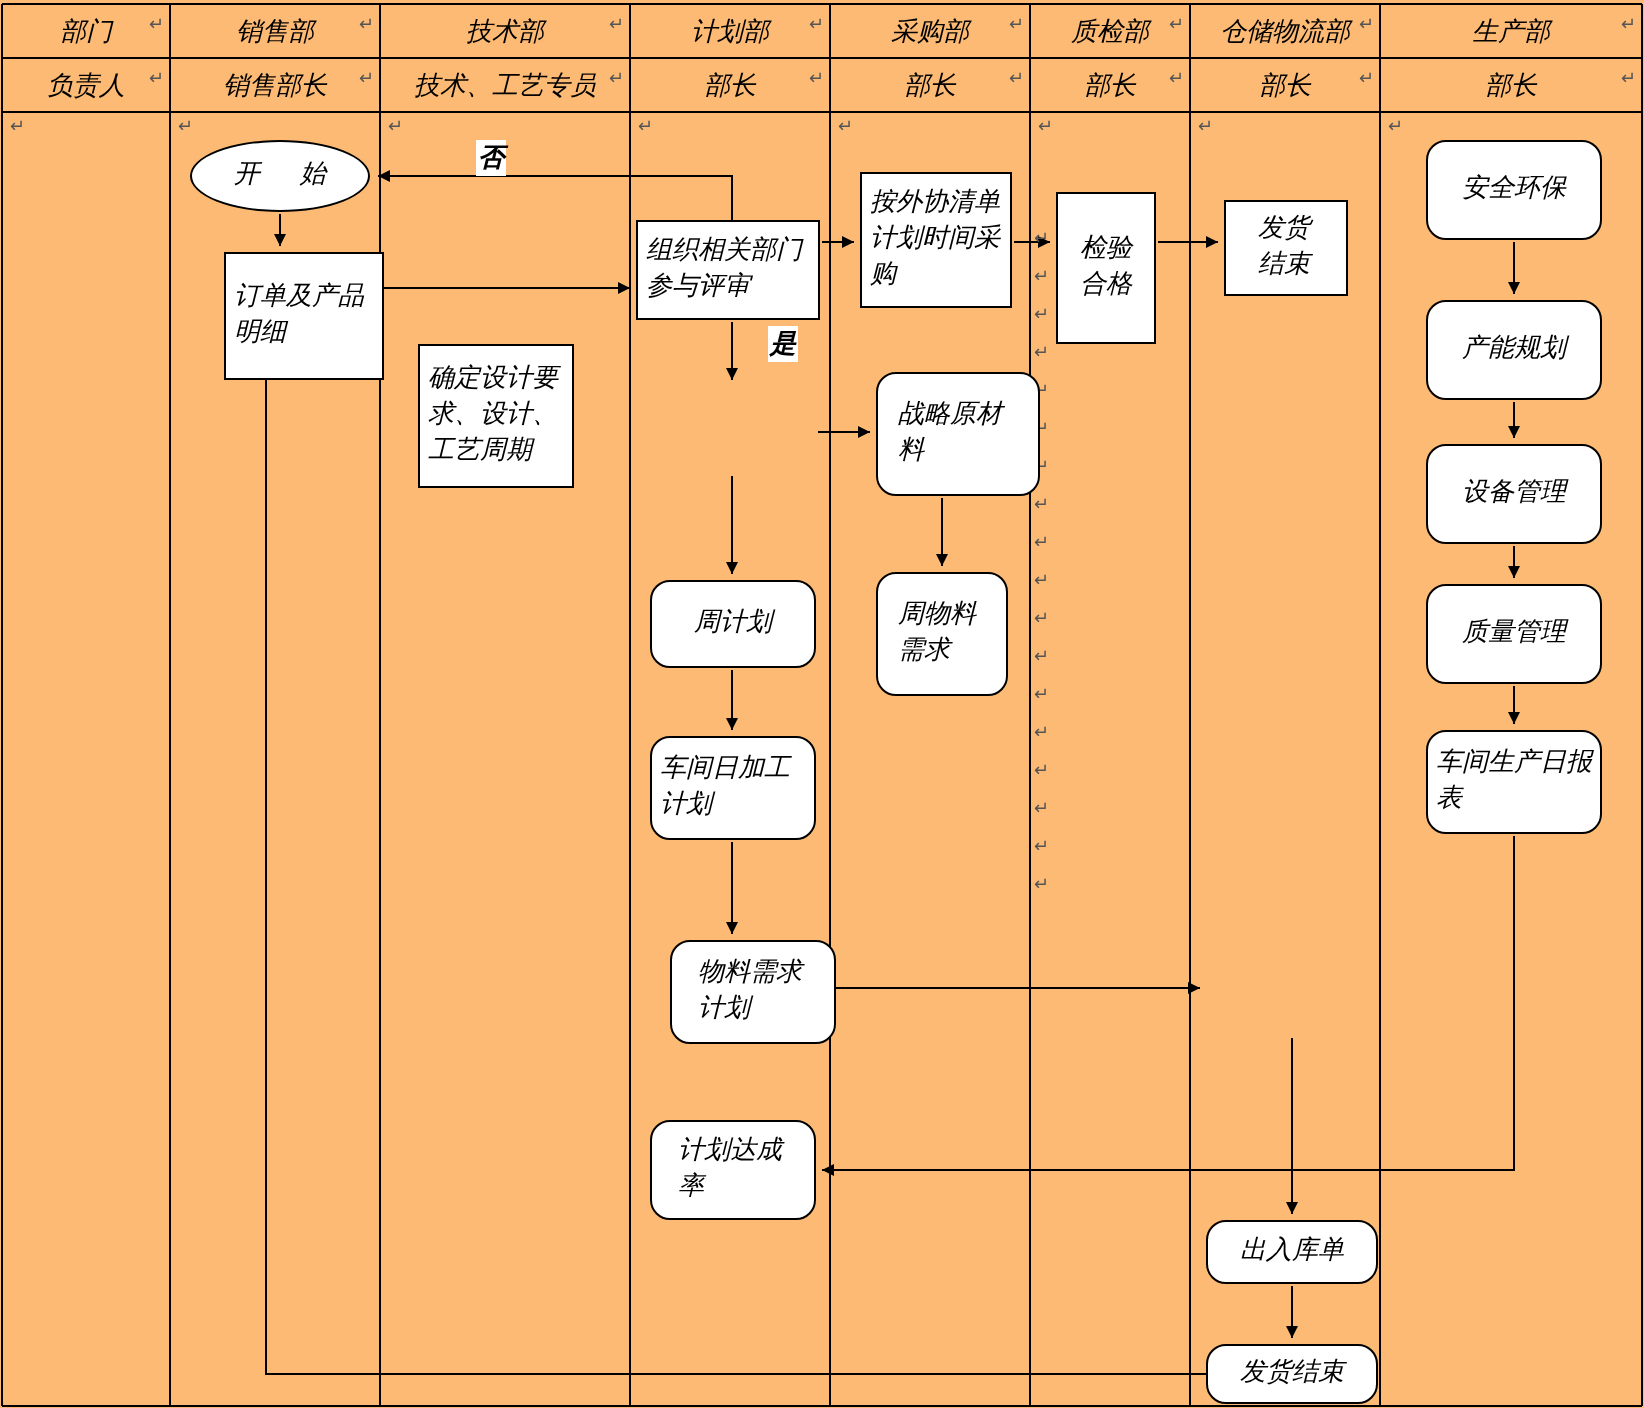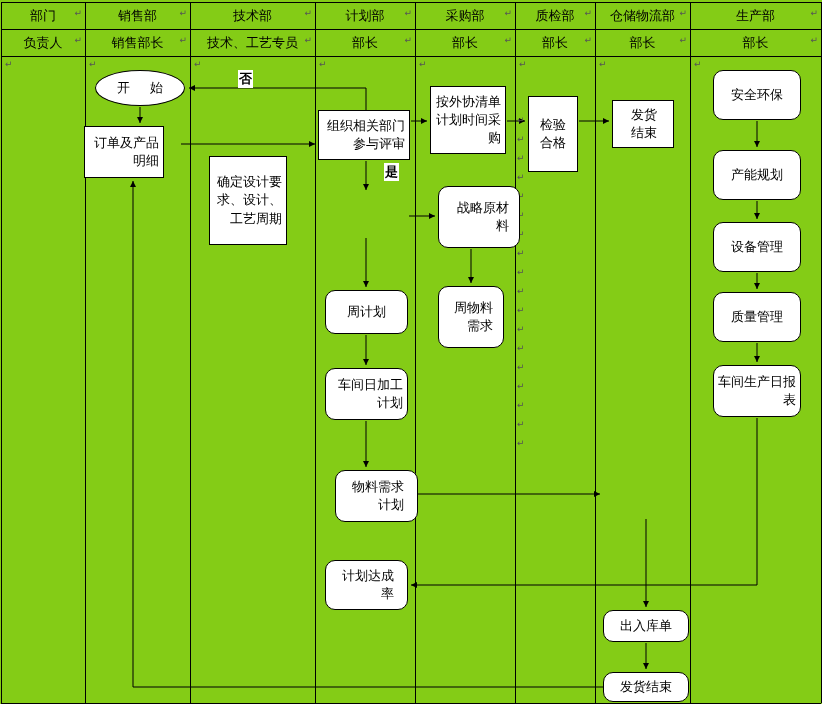--- a/index.html
+++ b/index.html
@@ -1,23 +1,23 @@
 <!DOCTYPE html>
 <html><head>
 <meta charset="utf-8">
 <style>
   * { margin:0; padding:0; box-sizing:border-box; }
   body { background:#fff; font-family:"DejaVu Sans","Liberation Sans",sans-serif; color:#000; }
-  #canvas { position:relative; width:822px; height:704px; background:#84cc16; overflow:hidden; }
+  #canvas { position:relative; width:822px; height:704px; background:#fdba74; overflow:hidden;font-style:italic; }
   svg.lines { position:absolute; left:0; top:0; width:822px; height:704px; pointer-events:none; }
   .hc { position:absolute; display:flex; align-items:center; justify-content:center;
         font-size:13px; }
   .cellmark { position:absolute; right:3px; top:6px; font-size:9px; color:#555; }
   .node { position:absolute; display:flex; align-items:center; justify-content:center;
-          text-align:right; border:1px solid #000; background:#fff; font-size:13px;
+          text-align:left; border:1px solid #000; background:#fff; font-size:13px;
           line-height:1.4; padding:2px 4px; }
   .rounded { border-radius:10px; }
   .ellipse { border-radius:50%; letter-spacing:8px; padding-left:12px; }
   .lbl { position:absolute; font-weight:bold; font-size:13px; background:#fff; padding:0 1px; }
   .pilcrow { position:absolute; font-size:9px; color:#555; line-height:1; }
   .pilcrow-stack { position:absolute; display:flex; flex-direction:column; gap:10px;
                    font-size:9px; color:#555; line-height:1; }
 </style>
 </head>
 <body>
@@ -162,22 +162,22 @@
       <span>↵</span>
       <span>↵</span>
       <span>↵</span>
       <span>↵</span>
       <span>↵</span>
       <span>↵</span>
       <span>↵</span>
     </div>
 
   <div class="node ellipse" style="left:95px;top:70px;width:90px;height:36px">开 始</div>
-  <div class="node" style="left:84px;top:126px;width:80px;height:52px">订单及产品明细</div>
-  <div class="node" style="left:209px;top:156px;width:78px;height:89px">确定设计要求、设计、工艺周期</div>
+  <div class="node" style="left:112px;top:126px;width:80px;height:64px">订单及产品明细</div>
+  <div class="node" style="left:209px;top:172px;width:78px;height:72px">确定设计要求、设计、工艺周期</div>
   <div class="node" style="left:318px;top:110px;width:92px;height:50px">组织相关部门参与评审</div>
   <div class="node rounded" style="left:325px;top:290px;width:83px;height:44px">周计划</div>
   <div class="node rounded" style="left:325px;top:368px;width:83px;height:52px">车间日加工计划</div>
   <div class="node rounded" style="left:335px;top:470px;width:83px;height:52px;padding:2px 13px">物料需求计划</div>
   <div class="node rounded" style="left:325px;top:560px;width:83px;height:50px;padding:16px 13px">计划达成率</div>
   <div class="node" style="left:430px;top:86px;width:76px;height:68px">按外协清单计划时间采购</div>
   <div class="node rounded" style="left:438px;top:186px;width:82px;height:62px;padding:2px 10px">战略原材料</div>
   <div class="node rounded" style="left:438px;top:286px;width:66px;height:62px;padding:2px 10px">周物料需求</div>
   <div class="node" style="left:528px;top:96px;width:50px;height:76px;padding:2px 11px">检验合格</div>
   <div class="node" style="left:612px;top:100px;width:62px;height:48px;padding:2px 16px">发货结束</div>

